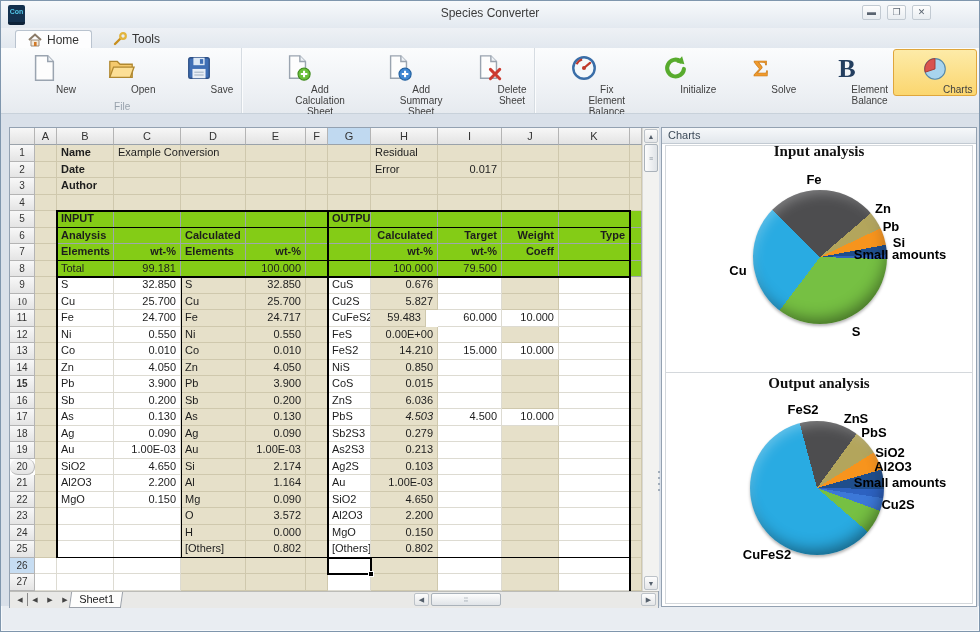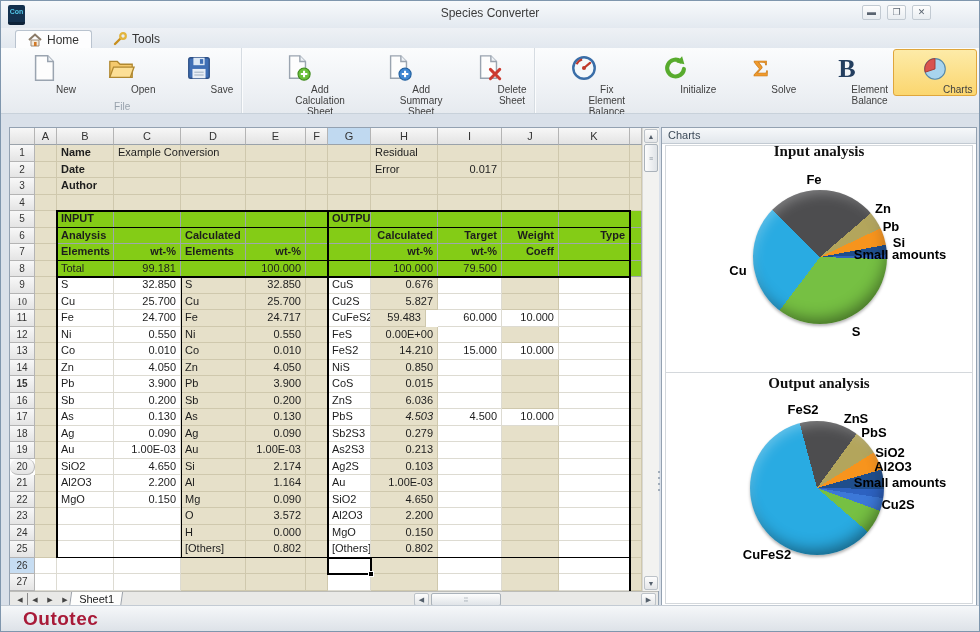--- a/index.html
+++ b/index.html
@@ -676,17 +676,14 @@
         <div class="pie-label" style="left: 194px; top: 290px;">ZnS</div>
         <div class="pie-label" style="left: 212px; top: 304px;">PbS</div>
         <div class="pie-label" style="left: 228px; top: 324px;">SiO2</div>
         <div class="pie-label" style="left: 231px; top: 338px;">Al2O3</div>
         <div class="pie-label" style="left: 238px; top: 354px;">Small amounts</div>
         <div class="pie-label" style="left: 236px; top: 376px;">Cu2S</div>
         <div class="pie-label" style="left: 105px; top: 426px;">CuFeS2</div>
       </div>
   </div>
 
-  <div class="statusbar">
-    <div class="logo">Outotec</div>
-  </div>
 
 </div>
 
 </body></html>

